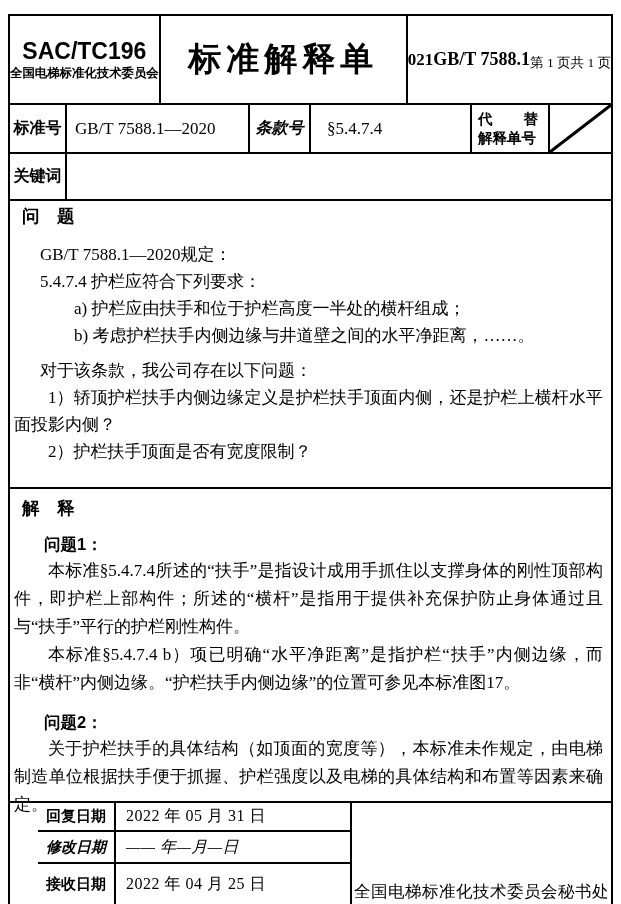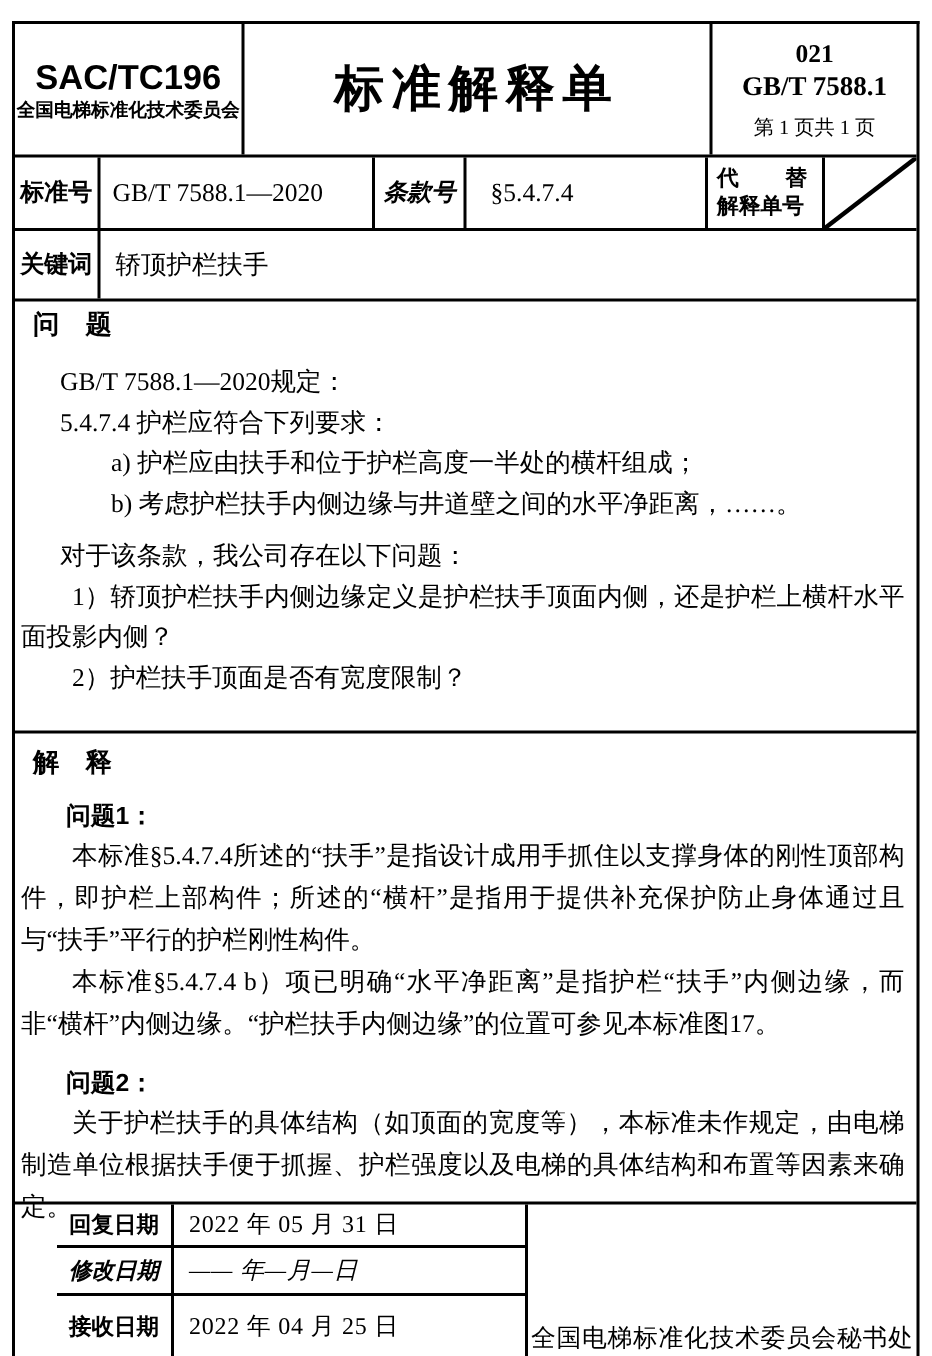--- a/index.html
+++ b/index.html
@@ -17,21 +17,21 @@
 
   
   .r-head{height:89px;box-sizing:border-box;border-bottom:2px solid #000;display:flex;}
   .hc-org{width:153px;box-sizing:border-box;border-right:2px solid #000;
     display:flex;flex-direction:column;align-items:center;justify-content:center;}
   .org-code{font-weight:bold;font-size:23px;line-height:26px;}
   .org-name{font-weight:bold;font-size:12.4px;line-height:18px;white-space:nowrap;}
   .hc-title{width:312px;box-sizing:border-box;border-right:2px solid #000;
     display:flex;align-items:center;justify-content:center;}
   .doc-title{font-weight:bold;font-size:33px;letter-spacing:5px;white-space:nowrap;}
-  .hc-info{flex:1;display:flex;flex-direction:column;align-items:center;justify-content:center;}
+  .hc-info{flex:1;display:flex;align-items:center;justify-content:center;}
   .info-no{font-weight:bold;font-size:17px;line-height:21px;}
   .info-std{font-weight:bold;font-size:18px;line-height:23px;white-space:nowrap;}
   .info-page{font-weight:normal;font-size:13.5px;line-height:21px;margin-top:5px;white-space:nowrap;}
 
   
   .r-std{height:49px;box-sizing:border-box;border-bottom:2px solid #000;display:flex;}
   .r-kw{height:47px;box-sizing:border-box;border-bottom:2px solid #000;display:flex;}
   .cell{box-sizing:border-box;display:flex;align-items:center;}
   .lab{justify-content:center;font-weight:bold;font-size:16px;white-space:nowrap;}
   .br{border-right:2px solid #000;}
@@ -111,21 +111,20 @@
     </div>
     <div class="cell w-diag">
       <svg viewBox="0 0 100 100" preserveAspectRatio="none">
         <line x1="0" y1="100" x2="100" y2="0" stroke="#000" stroke-width="3" vector-effect="non-scaling-stroke"></line>
       </svg>
     </div>
   </div>
 
   <div class="r-kw">
     <div class="cell lab sans br w-lab1">关键词</div>
-    <div class="cell kw-val">轿顶护栏扶手</div>
   </div>
 
   <div class="sec sec-q">
     <div class="sec-h sans">问　题</div>
     <div class="q-body">
       <div class="q-line">GB/T 7588.1—2020规定：</div>
       <div class="q-line">5.4.7.4 护栏应符合下列要求：</div>
       <div class="q-item">a) 护栏应由扶手和位于护栏高度一半处的横杆组成；</div>
       <div class="q-item">b) 考虑护栏扶手内侧边缘与井道壁之间的水平净距离，……。</div>
       <div class="q-lead">对于该条款，我公司存在以下问题：</div>

